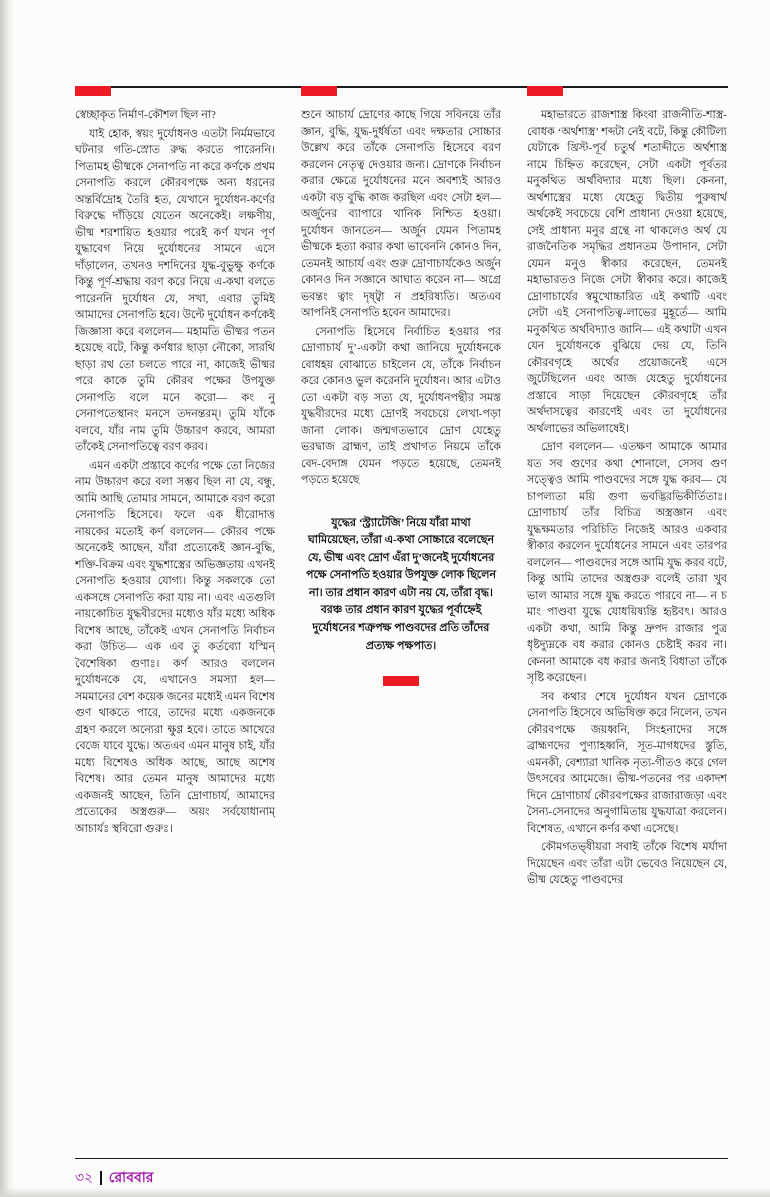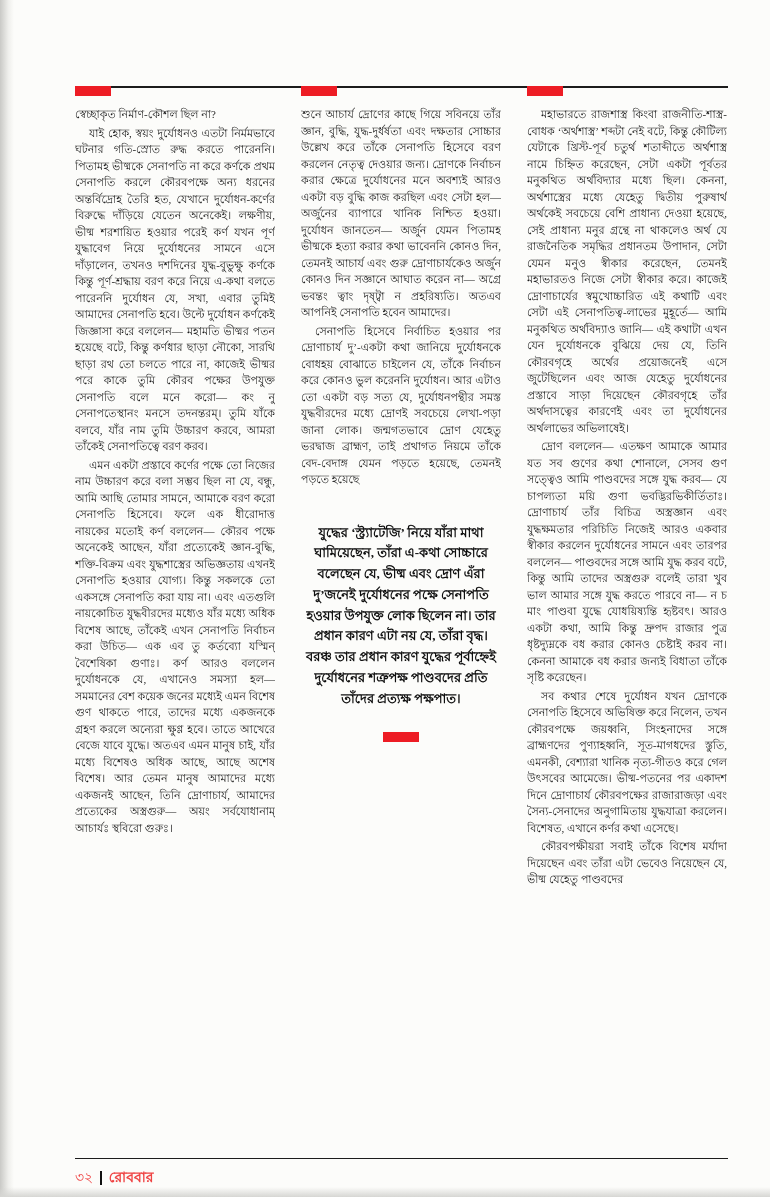--- a/index.html
+++ b/index.html
@@ -40,35 +40,35 @@
   .col p{
     margin:0 0 2px 0;
     font-size:11px;line-height:1.5;
     color:#1b1b1b;
     text-align:justify;
     text-indent:14px;
     word-break:break-word;
   }
   .col p.no-indent{text-indent:0;}
   .pull-quote{
-    margin-top:35px;
+    margin-top:26px;
     padding:0 4px;
-    font-size:13px;line-height:1.6;
+    font-size:11px;line-height:1.6;
     font-weight:bold;color:#0e0e0e;
     text-align:center;
     text-indent:0;
   }
   .footer-rule{
     position:absolute;left:75px;width:653px;top:1158px;
     border-top:1.5px solid #1c1c1c;
   }
   .footer{
     position:absolute;left:75px;top:1166px;
     display:flex;align-items:center;gap:7px;
-    font-size:14px;color:#ef4444;
+    font-size:14px;color:#a21caf;
   }
   .footer .pg{font-weight:normal;}
   .footer .sep{
     display:inline-block;width:1.5px;height:14px;background:#111;
   }
   .footer .brand{font-weight:bold;}
 </style>
 </head>
 <body>
 
@@ -93,21 +93,21 @@
       <p>সেনাপতি হিসেবে নির্বাচিত হওয়ার পর দ্রোণাচার্য দু’-একটা কথা জানিয়ে দুর্যোধনকে বোধহয় বোঝাতে চাইলেন যে, তাঁকে নির্বাচন করে কোনও ভুল করেননি দুর্যোধন। আর এটাও তো একটা বড় সত্য যে, দুর্যোধনপন্থীর সমস্ত যুদ্ধবীরদের মধ্যে দ্রোণই সবচেয়ে লেখা-পড়া জানা লোক। জন্মগতভাবে দ্রোণ যেহেতু ভরদ্বাজ ব্রাহ্মণ, তাই প্রথাগত নিয়মে তাঁকে বেদ-বেদাঙ্গ যেমন পড়তে হয়েছে, তেমনই পড়তে হয়েছে</p>
       <div class="pull-quote">যুদ্ধের ‘স্ট্র্যাটেজি’ নিয়ে যাঁরা মাথা ঘামিয়েছেন, তাঁরা এ-কথা সোচ্চারে বলেছেন যে, ভীষ্ম এবং দ্রোণ এঁরা দু’জনেই দুর্যোধনের পক্ষে সেনাপতি হওয়ার উপযুক্ত লোক ছিলেন না। তার প্রধান কারণ এটা নয় যে, তাঁরা বৃদ্ধ। বরঞ্চ তার প্রধান কারণ যুদ্ধের পূর্বাহ্নেই দুর্যোধনের শত্রুপক্ষ পাণ্ডবদের প্রতি তাঁদের প্রত্যক্ষ পক্ষপাত।</div>
       <div class="marker centered"></div>
     </div>
 
     <div class="col">
       <div class="marker"></div>
       <p>মহাভারতে রাজশাস্ত্র কিংবা রাজনীতি-শাস্ত্র-বোধক ‘অর্থশাস্ত্র’ শব্দটা নেই বটে, কিন্তু কৌটিল্য যেটাকে খ্রিস্ট-পূর্ব চতুর্থ শতাব্দীতে অর্থশাস্ত্র নামে চিহ্নিত করেছেন, সেটা একটা পূর্বতর মনুকথিত অর্থবিদ্যার মধ্যে ছিল। কেননা, অর্থশাস্ত্রের মধ্যে যেহেতু দ্বিতীয় পুরুষার্থ অর্থকেই সবচেয়ে বেশি প্রাধান্য দেওয়া হয়েছে, সেই প্রাধান্য মনুর গ্রন্থে না থাকলেও অর্থ যে রাজনৈতিক সমৃদ্ধির প্রধানতম উপাদান, সেটা যেমন মনুও স্বীকার করেছেন, তেমনই মহাভারতও নিজে সেটা স্বীকার করে। কাজেই দ্রোণাচার্যের স্বমুখোচ্চারিত এই কথাটি এবং সেটা এই সেনাপতিত্ব-লাভের মুহূর্তে— আমি মনুকথিত অর্থবিদ্যাও জানি— এই কথাটা এখন যেন দুর্যোধনকে বুঝিয়ে দেয় যে, তিনি কৌরবগৃহে অর্থের প্রয়োজনেই এসে জুটেছিলেন এবং আজ যেহেতু দুর্যোধনের প্রস্তাবে সাড়া দিয়েছেন কৌরবগৃহে তাঁর অর্থদাসত্বের কারণেই এবং তা দুর্যোধনের অর্থলাভের অভিলাষেই।</p>
       <p>দ্রোণ বললেন— এতক্ষণ আমাকে আমার যত সব গুণের কথা শোনালে, সেসব গুণ সত্ত্বেও আমি পাণ্ডবদের সঙ্গে যুদ্ধ করব— যে চাপল্যতা ময়ি গুণা ভবদ্ভিরভিকীর্তিতাঃ। দ্রোণাচার্য তাঁর বিচিত্র অস্ত্রজ্ঞান এবং যুদ্ধক্ষমতার পরিচিতি নিজেই আরও একবার স্বীকার করলেন দুর্যোধনের সামনে এবং তারপর বললেন— পাণ্ডবদের সঙ্গে আমি যুদ্ধ করব বটে, কিন্তু আমি তাদের অস্ত্রগুরু বলেই তারা খুব ভাল আমার সঙ্গে যুদ্ধ করতে পারবে না— ন চ মাং পাণ্ডবা যুদ্ধে যোধয়িষ্যন্তি হৃষ্টবৎ। আরও একটা কথা, আমি কিন্তু দ্রুপদ রাজার পুত্র ধৃষ্টদ্যুম্নকে বধ করার কোনও চেষ্টাই করব না। কেননা আমাকে বধ করার জন্যই বিধাতা তাঁকে সৃষ্টি করেছেন।</p>
       <p>সব কথার শেষে দুর্যোধন যখন দ্রোণকে সেনাপতি হিসেবে অভিষিক্ত করে নিলেন, তখন কৌরবপক্ষে জয়ধ্বনি, সিংহনাদের সঙ্গে ব্রাহ্মণদের পুণ্যাহধ্বনি, সূত-মাগধদের স্তুতি, এমনকী, বেশ্যারা খানিক নৃত্য-গীতও করে গেল উৎসবের আমেজে। ভীষ্ম-পতনের পর একাদশ দিনে দ্রোণাচার্য কৌরবপক্ষের রাজারাজড়া এবং সৈন্য-সেনাদের অনুগামিতায় যুদ্ধযাত্রা করলেন। বিশেষত, এখানে কর্ণর কথা এসেছে।</p>
-      <p>কৌরবপক্ষীয়রা সবাই তাঁকে বিশেষ মর্যাদা দিয়েছেন এবং তাঁরা এটা ভেবেও নিয়েছেন যে, ভীষ্ম যেহেতু পাণ্ডবদের</p>
+      <p>কৌমগতভ্ষীয়রা সবাই তাঁকে বিশেষ মর্যাদা দিয়েছেন এবং তাঁরা এটা ভেবেও নিয়েছেন যে, ভীষ্ম যেহেতু পাণ্ডবদের</p>
     </div>
 
   </div>
 
   <div class="footer-rule"></div>
   <div class="footer">
     <span class="pg">৩২</span>
     <span class="sep"></span>
     <span class="brand">রোববার</span>
   </div>

